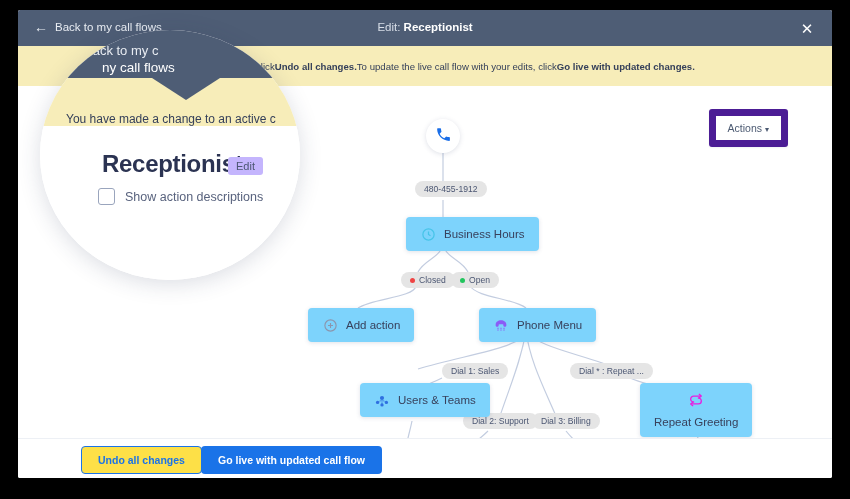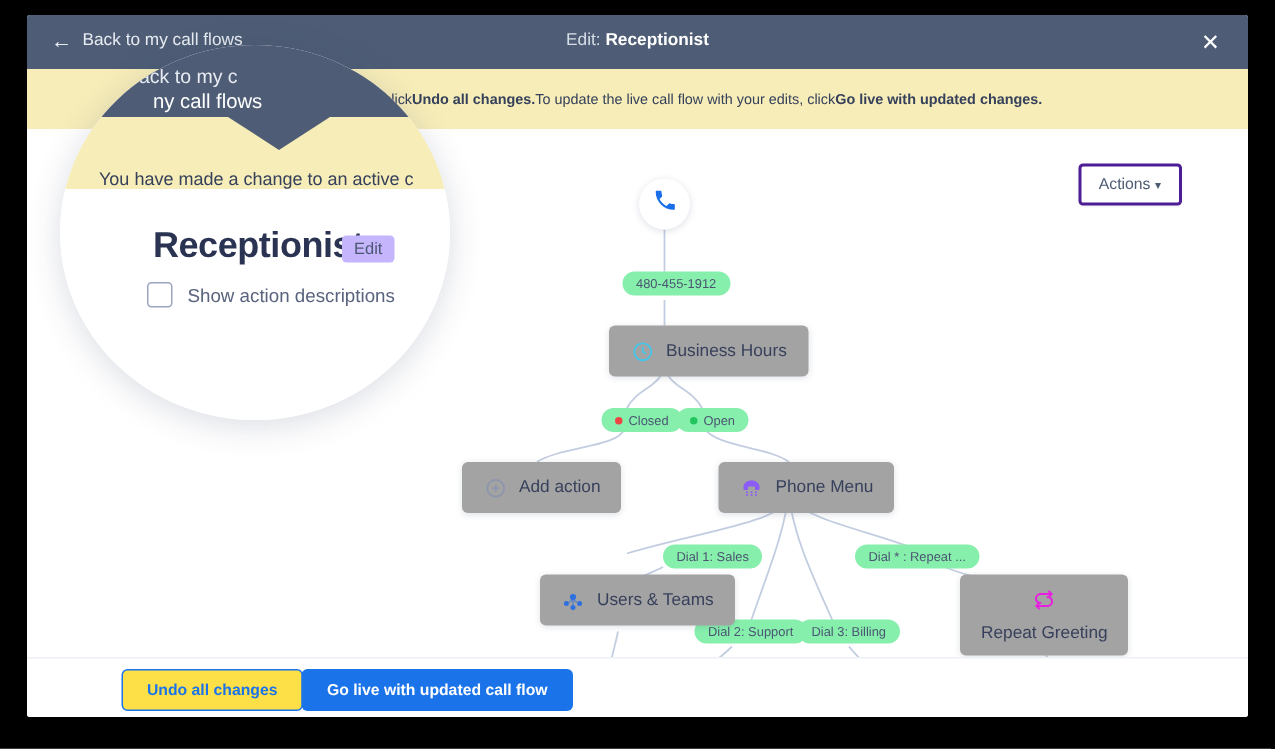--- a/index.html
+++ b/index.html
@@ -67,33 +67,33 @@
     position: absolute; left: 0; top: 76px;
     width: 100%; height: 352px;
     background: #ffffff;
     overflow: hidden;
   }
   #flow-svg { position: absolute; left: 0; top: 0; }
 
   #actions-btn {
     position: absolute; right: 44px; top: 23px;
     padding: 6px 12px;
-    border: 2px solid #4c1d95;
+    border: 7px solid #4c1d95;
     border-radius: 3px;
     background: #ffffff;
     font-size: 10.5px; color: #4c5a72;
     cursor: pointer;
     box-shadow: 0 1px 2px rgba(60,72,100,.07);
   }
   #actions-btn .caret { font-size: 8px; margin-left: 3px; }
 
   
   .node {
     position: absolute;
-    background: #a3a3a3;
+    background: #7dd3fc;
     border-radius: 4px;
     box-shadow: 0 1px 4px rgba(70,85,120,.17);
     display: flex; align-items: center; gap: 8px;
     padding: 9px 14px;
     font-size: 11.5px;
     color: #38415c;
     white-space: nowrap;
     cursor: pointer;
   }
   .node .ico { width: 16px; height: 16px; flex: 0 0 16px;
@@ -103,21 +103,21 @@
     position: absolute;
     width: 34px; height: 34px; border-radius: 50%;
     background: #ffffff;
     box-shadow: 0 1px 5px rgba(70,85,120,.18);
     display: flex; align-items: center; justify-content: center;
     cursor: pointer;
   }
 
   .pill {
     position: absolute;
-    background: #86efac;
+    background: #e5e5e5;
     border-radius: 9px;
     padding: 3px 9px;
     font-size: 8.6px;
     color: #4b5672;
     display: flex; align-items: center; gap: 4px;
     white-space: nowrap;
     cursor: pointer;
     justify-content: center;
   }
   .dot { width: 5px; height: 5px; border-radius: 50%; flex: 0 0 5px; }

